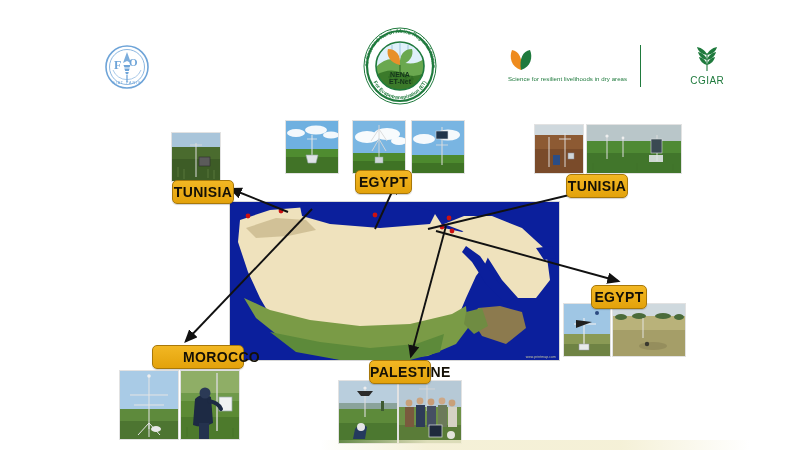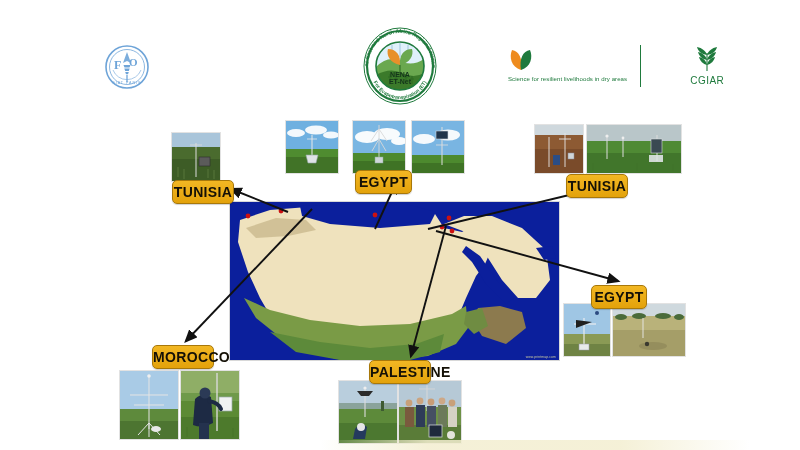--- a/index.html
+++ b/index.html
@@ -502,18 +502,18 @@
       </g>
       <rect x="30" y="44" width="13" height="12" fill="#1f2a3c" stroke="#dfe3e6" stroke-width="0.7"></rect>
       <circle cx="52" cy="54" r="4" fill="#e4e4dc"></circle>
     </svg>
   </div>
 
   <div class="badge" style="left:172px;top:180px;width:60px;">TUNISIA</div>
   <div class="badge" style="left:355px;top:170px;width:55px;">EGYPT</div>
   <div class="badge" style="left:566px;top:174px;width:60px;">TUNISIA</div>
   <div class="badge" style="left:591px;top:285px;width:54px;">EGYPT</div>
-  <div class="badge" style="left:152px;top:345px;width:60px;">MOROCCO</div>
+  <div class="badge" style="left:152px;top:345px;width:60px;padding-left:30px;">MOROCCO</div>
   <div class="badge" style="left:369px;top:360px;width:60px;">PALESTINE</div>
 
   <div class="bottom-fade"></div>
 
 </div>
 
 </body></html>

